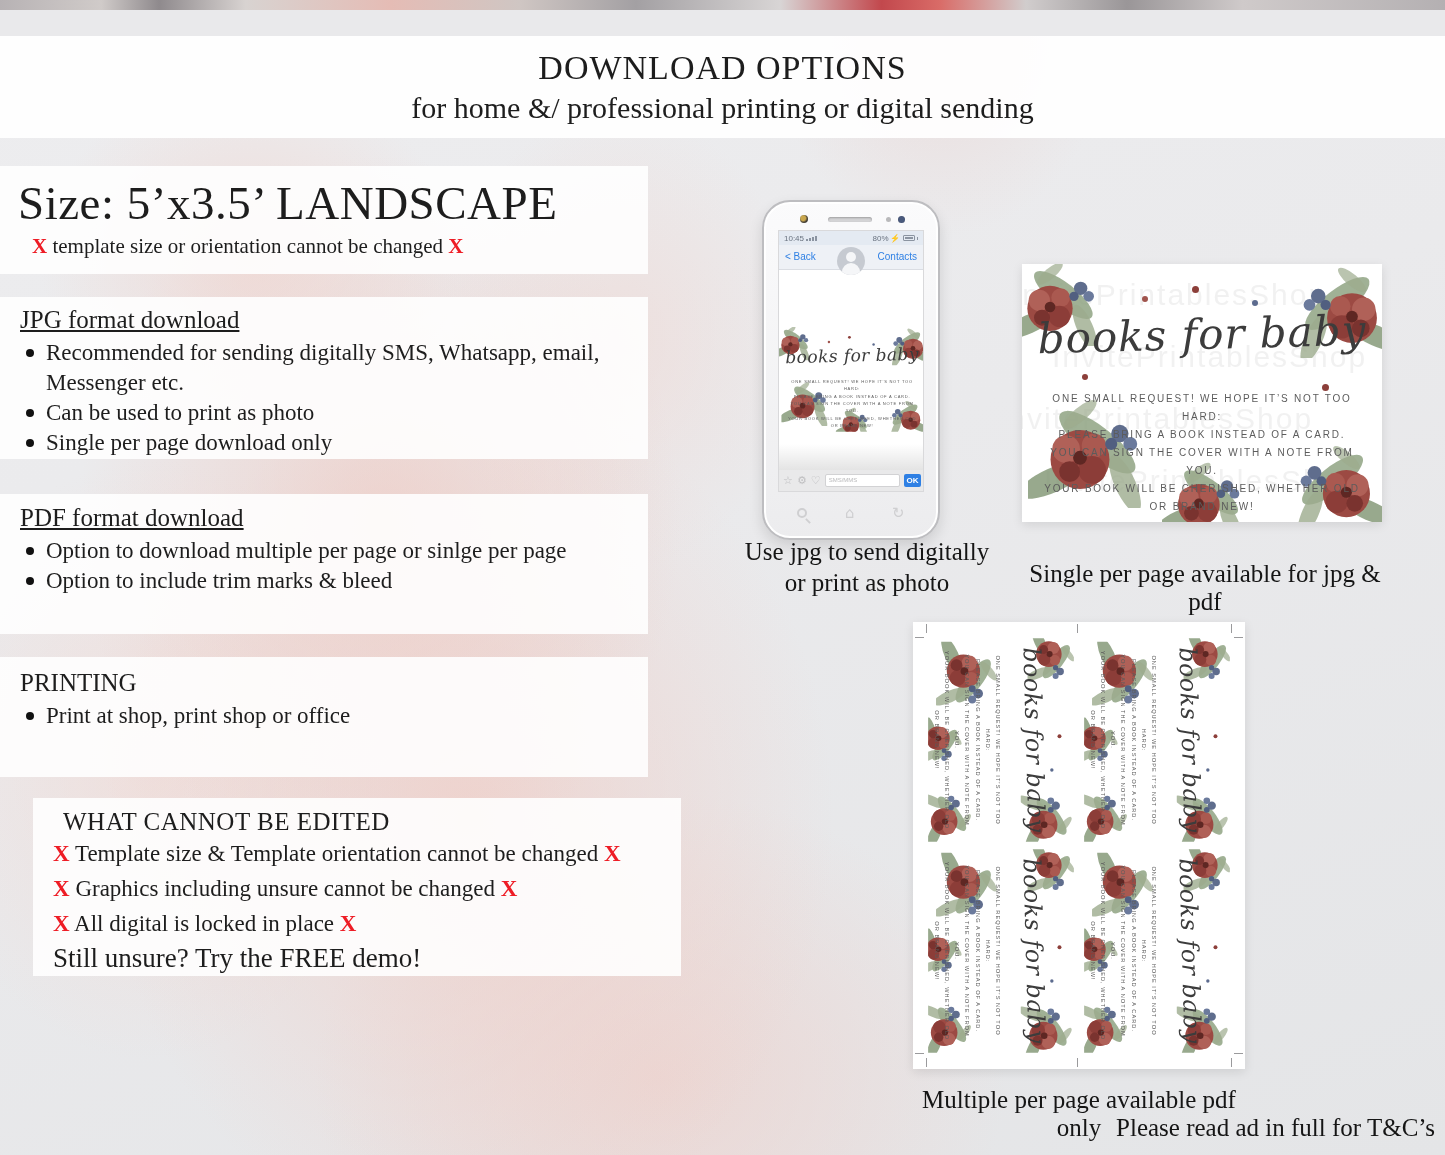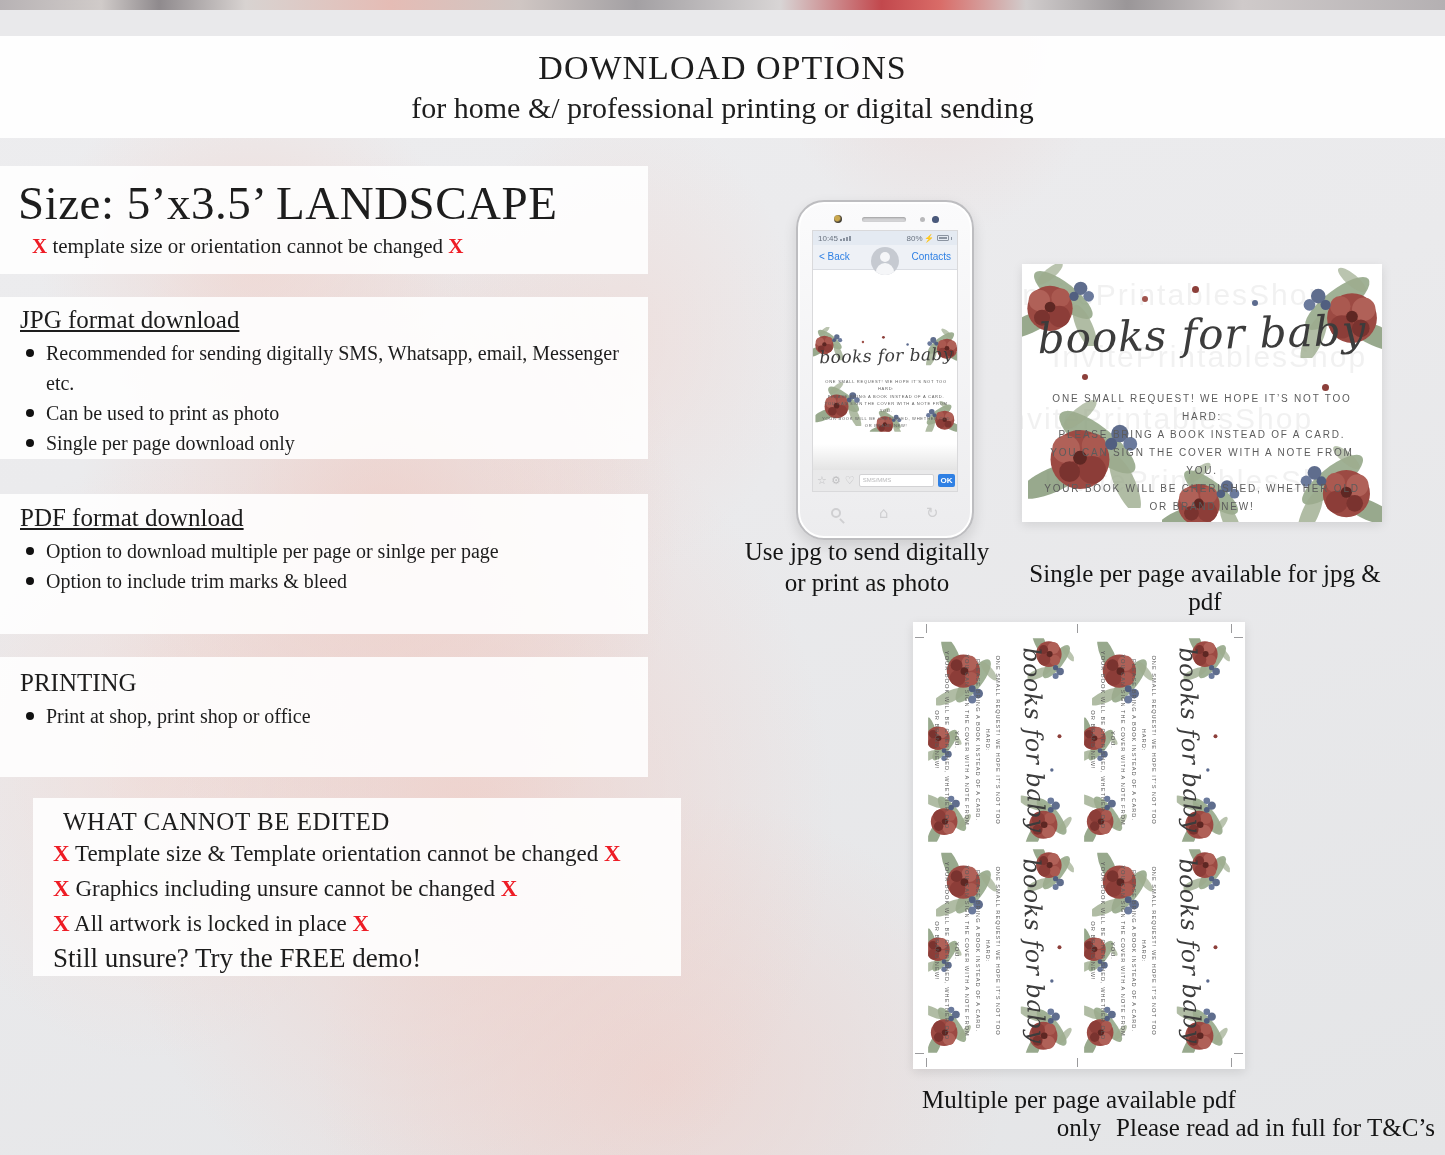--- a/index.html
+++ b/index.html
@@ -32,33 +32,33 @@
   .header-band .t2 { font-size:30px; margin-top:4px; }
 
   .size-band { top:166px; height:108px; padding:10px 0 0 18px; }
   .size-band .big { font-size:47px; letter-spacing:.5px; }
   .size-note { font-size:21px; margin:4px 0 0 14px; }
   .red-x { color:#ee1c25; font-weight:bold; }
 
   .sec-title { font-size:25px; }
   .sec-title.u { text-decoration:underline; }
   ul.blt { list-style:none; margin-top:4px; }
-  ul.blt li { position:relative; font-size:20px; line-height:30px; padding-left:26px; max-width:608px; }
+  ul.blt li { position:relative; font-size:23px; line-height:30px; padding-left:26px; max-width:608px; }
   ul.blt li::before { content:""; position:absolute; left:6px; top:11px; width:8px; height:8px;
     border-radius:50%; background:#111; }
   .jpg-band { top:297px; height:162px; padding:9px 0 0 20px; }
   .pdf-band { top:494px; height:140px; padding:10px 0 0 20px; }
   .print-band { top:657px; height:120px; padding:12px 0 0 20px; }
   .edit-band { top:798px; height:178px; padding:10px 0 0 20px;margin-left:33px; }
   .edit-band .sec-title { padding-left:10px; letter-spacing:.5px; }
   .edit-line { font-size:23px; line-height:35px; }
   .edit-footer { font-size:27px; line-height:35px; }
 
   
-  .phone { position:absolute; left:796px; top:200px; width:178px; height:340px;
+  .phone { position:absolute; left:762px; top:200px; width:178px; height:340px;
     background:linear-gradient(180deg,#fbfbfc,#ececee);
     border:2px solid #bdbdc0; border-radius:28px;
     box-shadow:0 6px 14px rgba(0,0,0,.12), inset 0 0 0 2px #fff; }
   .cam { position:absolute; left:36px; top:13px; width:8px; height:8px; border-radius:50%;
     background:radial-gradient(circle at 40% 40%, #caa84e 0 35%, #4a4438 60%, #2c2a25 100%); }
   .speaker { position:absolute; left:64px; top:15px; width:44px; height:5px; border-radius:3px;
     background:#d4d4d6; box-shadow:inset 0 1px 2px rgba(0,0,0,.25); }
   .dot-a { position:absolute; left:122px; top:15px; width:5px; height:5px; border-radius:50%; background:#b9b9bb; }
   .dot-b { position:absolute; left:134px; top:14px; width:7px; height:7px; border-radius:50%;
     background:radial-gradient(circle,#49597c 0 55%, #23304d 100%); }
@@ -206,21 +206,21 @@
       <span>Template size &amp; Template orientation cannot be changed</span>
       <span class="red-x">X</span>
     </div>
     <div class="edit-line">
       <span class="red-x">X</span>
       <span>Graphics including unsure cannot be changed</span>
       <span class="red-x">X</span>
     </div>
     <div class="edit-line">
       <span class="red-x">X</span>
-      <span>All artwork is locked in place</span>
+      <span>All digital is locked in place</span>
       <span class="red-x">X</span>
     </div>
     <div class="edit-footer">Still unsure? Try the FREE demo!</div>
   </div>
 
   <div class="phone">
     <span class="cam"></span>
     <span class="speaker"></span>
     <span class="dot-a"></span>
     <span class="dot-b"></span>

